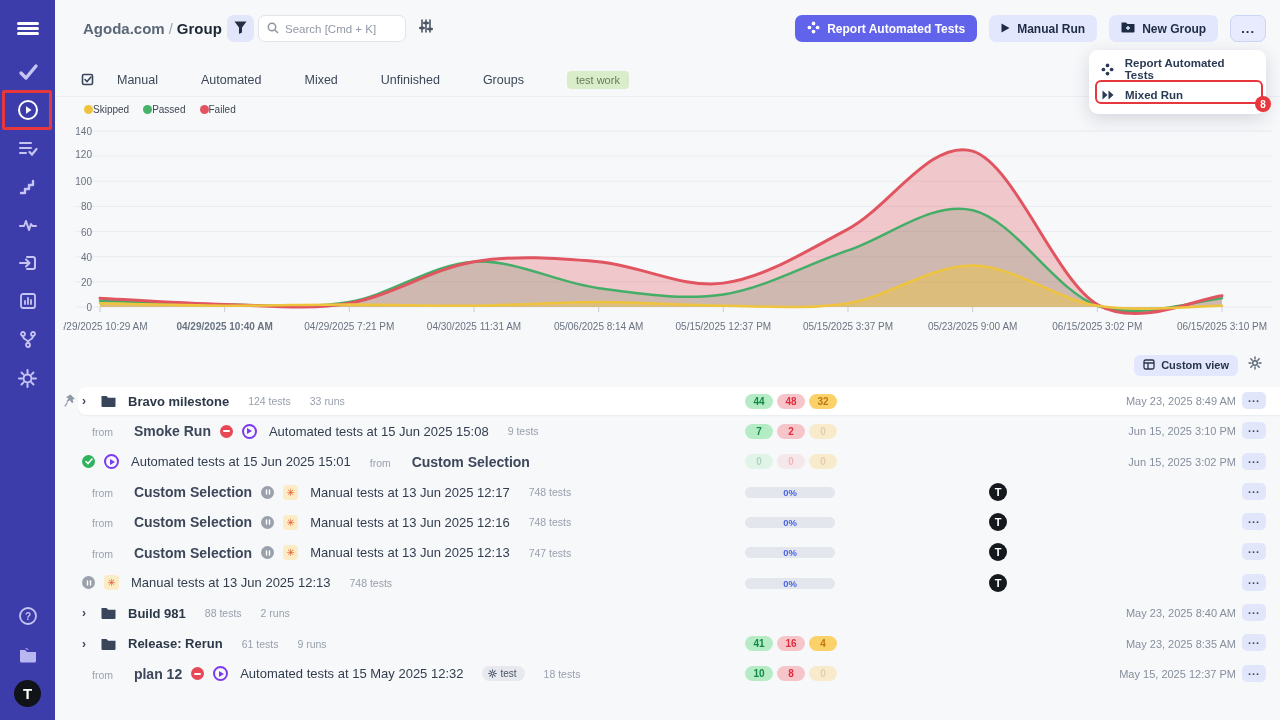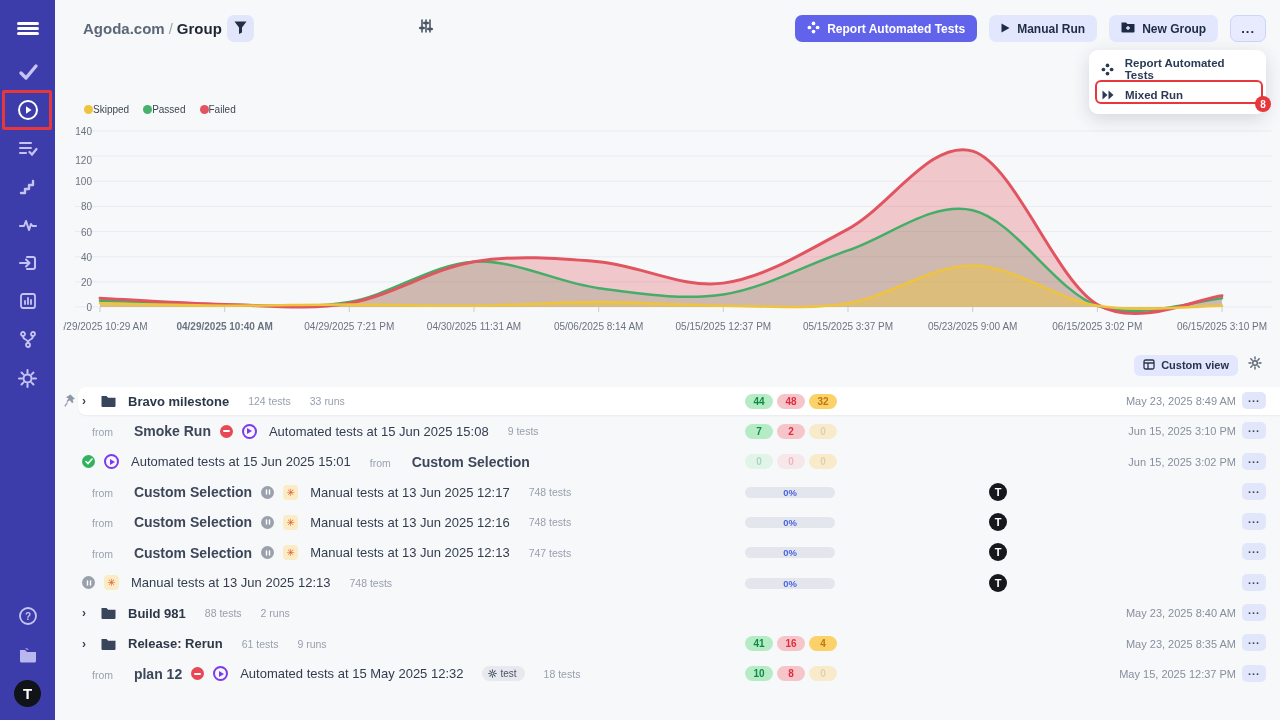--- a/index.html
+++ b/index.html
@@ -179,20 +179,27 @@
 
   <div class="topbar">
     <div class="breadcrumb">
       <span class="bc-project">Agoda.com</span><span class="bc-sep">/</span><span class="bc-page">Group</span>
     </div>
     <div class="filter-btn">
       <span><svg width="13" height="13" viewBox="0 0 13 13" fill="#243041">
             <path d="M0.5 0.5 h12 L8 6.5 v5 l-3 1.5 v-6.5 Z"></path>
           </svg></span>
     </div>
+    <div class="search-box">
+      <span><svg width="12" height="12" viewBox="0 0 12 12" stroke="#8e95a3" stroke-width="1.5" fill="none">
+            <circle cx="5" cy="5" r="3.7"></circle>
+            <path d="M8 8 L11 11"></path>
+          </svg></span>
+      <input placeholder="Search [Cmd + K]" style="">
+    </div>
     <div class="sliders-btn">
       <svg width="16" height="16" viewBox="0 0 16 16" stroke="#4b5563" stroke-width="1.6" fill="none" stroke-linecap="round">
           <path d="M4 2 v12 M8 2 v12 M12 2 v12"></path>
           <path d="M2.2 10 h3.6 M6.2 5 h3.6 M10.2 11 h3.6" stroke-width="2.4"></path>
         </svg>
     </div>
     <div class="top-actions">
       <div class="btn btn-primary">
         <span><svg width="13" height="13" viewBox="0 0 14 14" fill="#ffffff">
               <circle cx="7" cy="2.6" r="2"></circle>
@@ -239,20 +246,34 @@
             <path d="M0.5 0.5 L5.5 5 L0.5 9.5 Z"></path>
             <path d="M6.5 0.5 L11.5 5 L6.5 9.5 Z"></path>
           </svg>
         </span>
       <span>Mixed Run</span>
     </div>
   </div>
   <div class="annotation-box menu-red-box"></div>
   <div class="menu-badge">8</div>
 
+  <div class="tabs-row">
+    <span class="check-all">
+      <svg width="15" height="15" viewBox="0 0 15 15" stroke="#39455a" stroke-width="1.6" fill="none" stroke-linecap="round">
+          <rect x="2.5" y="2.5" width="10" height="10" rx="1.5"></rect>
+          <path d="M5 7.5 l2 2 L11 5"></path>
+        </svg>
+    </span>
+    <span class="tab">Manual</span>
+    <span class="tab">Automated</span>
+    <span class="tab">Mixed</span>
+    <span class="tab">Unfinished</span>
+    <span class="tab">Groups</span>
+    <span class="tag-pill">test work</span>
+  </div>
 
   <div class="legend" id="legend">
       <span class="legend-item">
         <span class="legend-dot" style="background:#eec43f"></span>
         <span>Skipped</span>
       </span>
       <span class="legend-item">
         <span class="legend-dot" style="background:#47b26a"></span>
         <span>Passed</span>
       </span>
@@ -567,15 +588,15 @@
       <div class="row-more">...</div>
     </div>
     </div>
 
 <span class="ylab" style="left: 92px; top: 307px;">0</span>
     <span class="ylab" style="left: 92px; top: 281.857px;">20</span>
     <span class="ylab" style="left: 92px; top: 256.714px;">40</span>
     <span class="ylab" style="left: 92px; top: 231.571px;">60</span>
     <span class="ylab" style="left: 92px; top: 206.429px;">80</span>
     <span class="ylab" style="left: 92px; top: 181.286px;">100</span>
-    <span class="ylab" style="left: 92px; top: 160px;">120</span>
+    <span class="ylab" style="left: 92px; top: 154px;">120</span>
     <span class="ylab" style="left: 92px; top: 131px;">140</span>
   </div>
 
 </body></html>

